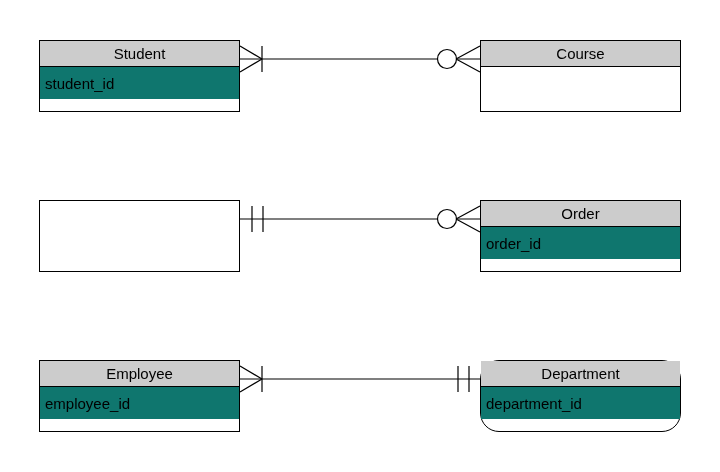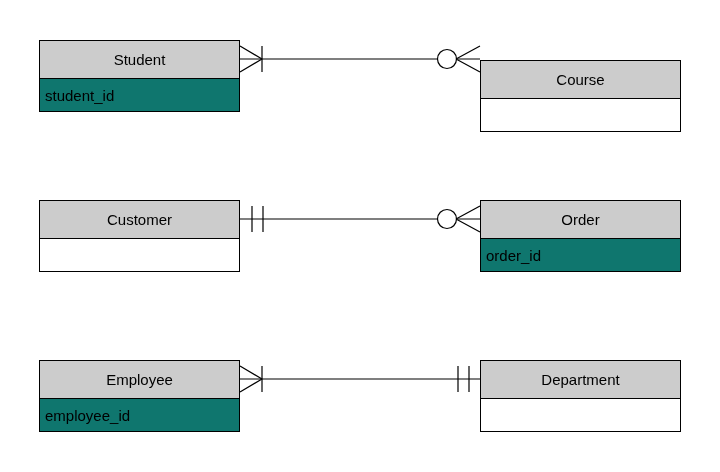--- a/index.html
+++ b/index.html
@@ -32,21 +32,21 @@
   }
   .entity {
     position: absolute;
     box-sizing: border-box;
     border: 1px solid var(--stroke-color, #000000);
     background: #ffffff;
     color: var(--text-color, #000000);
   }
   .entity-header {
     box-sizing: border-box;
-    height: 38px;
+    height: 26px;
     background: var(--header-fill, #cccccc);
     border-bottom: 1px solid var(--stroke-color, #000000);
     display: flex;
     align-items: center;
     justify-content: center;
     font-size: 15px;
     line-height: 1;
     white-space: nowrap;
   }
   .entity-attr {
@@ -83,30 +83,30 @@
         <path d="M 240 379 L 480 379"></path>
         <path d="M 240 366 L 262 379 M 240 392 L 262 379"></path>
         <path d="M 262 366 L 262 392"></path>
         <path d="M 458 366 L 458 392 M 469 366 L 469 392"></path>
       </g>
     </svg>
 <div class="entity" style="left: 39px; top: 40px; width: 201px; height: 72px;">
       <div class="entity-header">Student</div>
       <div class="entity-attr">student_id</div>
     </div>
-    <div class="entity" style="left: 480px; top: 40px; width: 201px; height: 72px; margin-top: 20px;">
+    <div class="entity" style="left: 480px; top: 40px; width: 201px; height: 72px;">
       <div class="entity-header">Course</div>
     </div>
     <div class="entity" style="left: 39px; top: 200px; width: 201px; height: 72px;">
-      <div class="entity-header">Customer</div>
     </div>
     <div class="entity" style="left: 480px; top: 200px; width: 201px; height: 72px;">
       <div class="entity-header">Order</div>
       <div class="entity-attr">order_id</div>
     </div>
     <div class="entity" style="left: 39px; top: 360px; width: 201px; height: 72px;">
       <div class="entity-header">Employee</div>
       <div class="entity-attr">employee_id</div>
     </div>
-    <div class="entity" style="left: 480px; top: 360px; width: 201px; height: 72px;">
+    <div class="entity" style="left: 480px; top: 360px; width: 201px; height: 72px; border-radius: 19px;">
       <div class="entity-header">Department</div>
+      <div class="entity-attr">department_id</div>
     </div>
   </div>
 
 </body></html>

